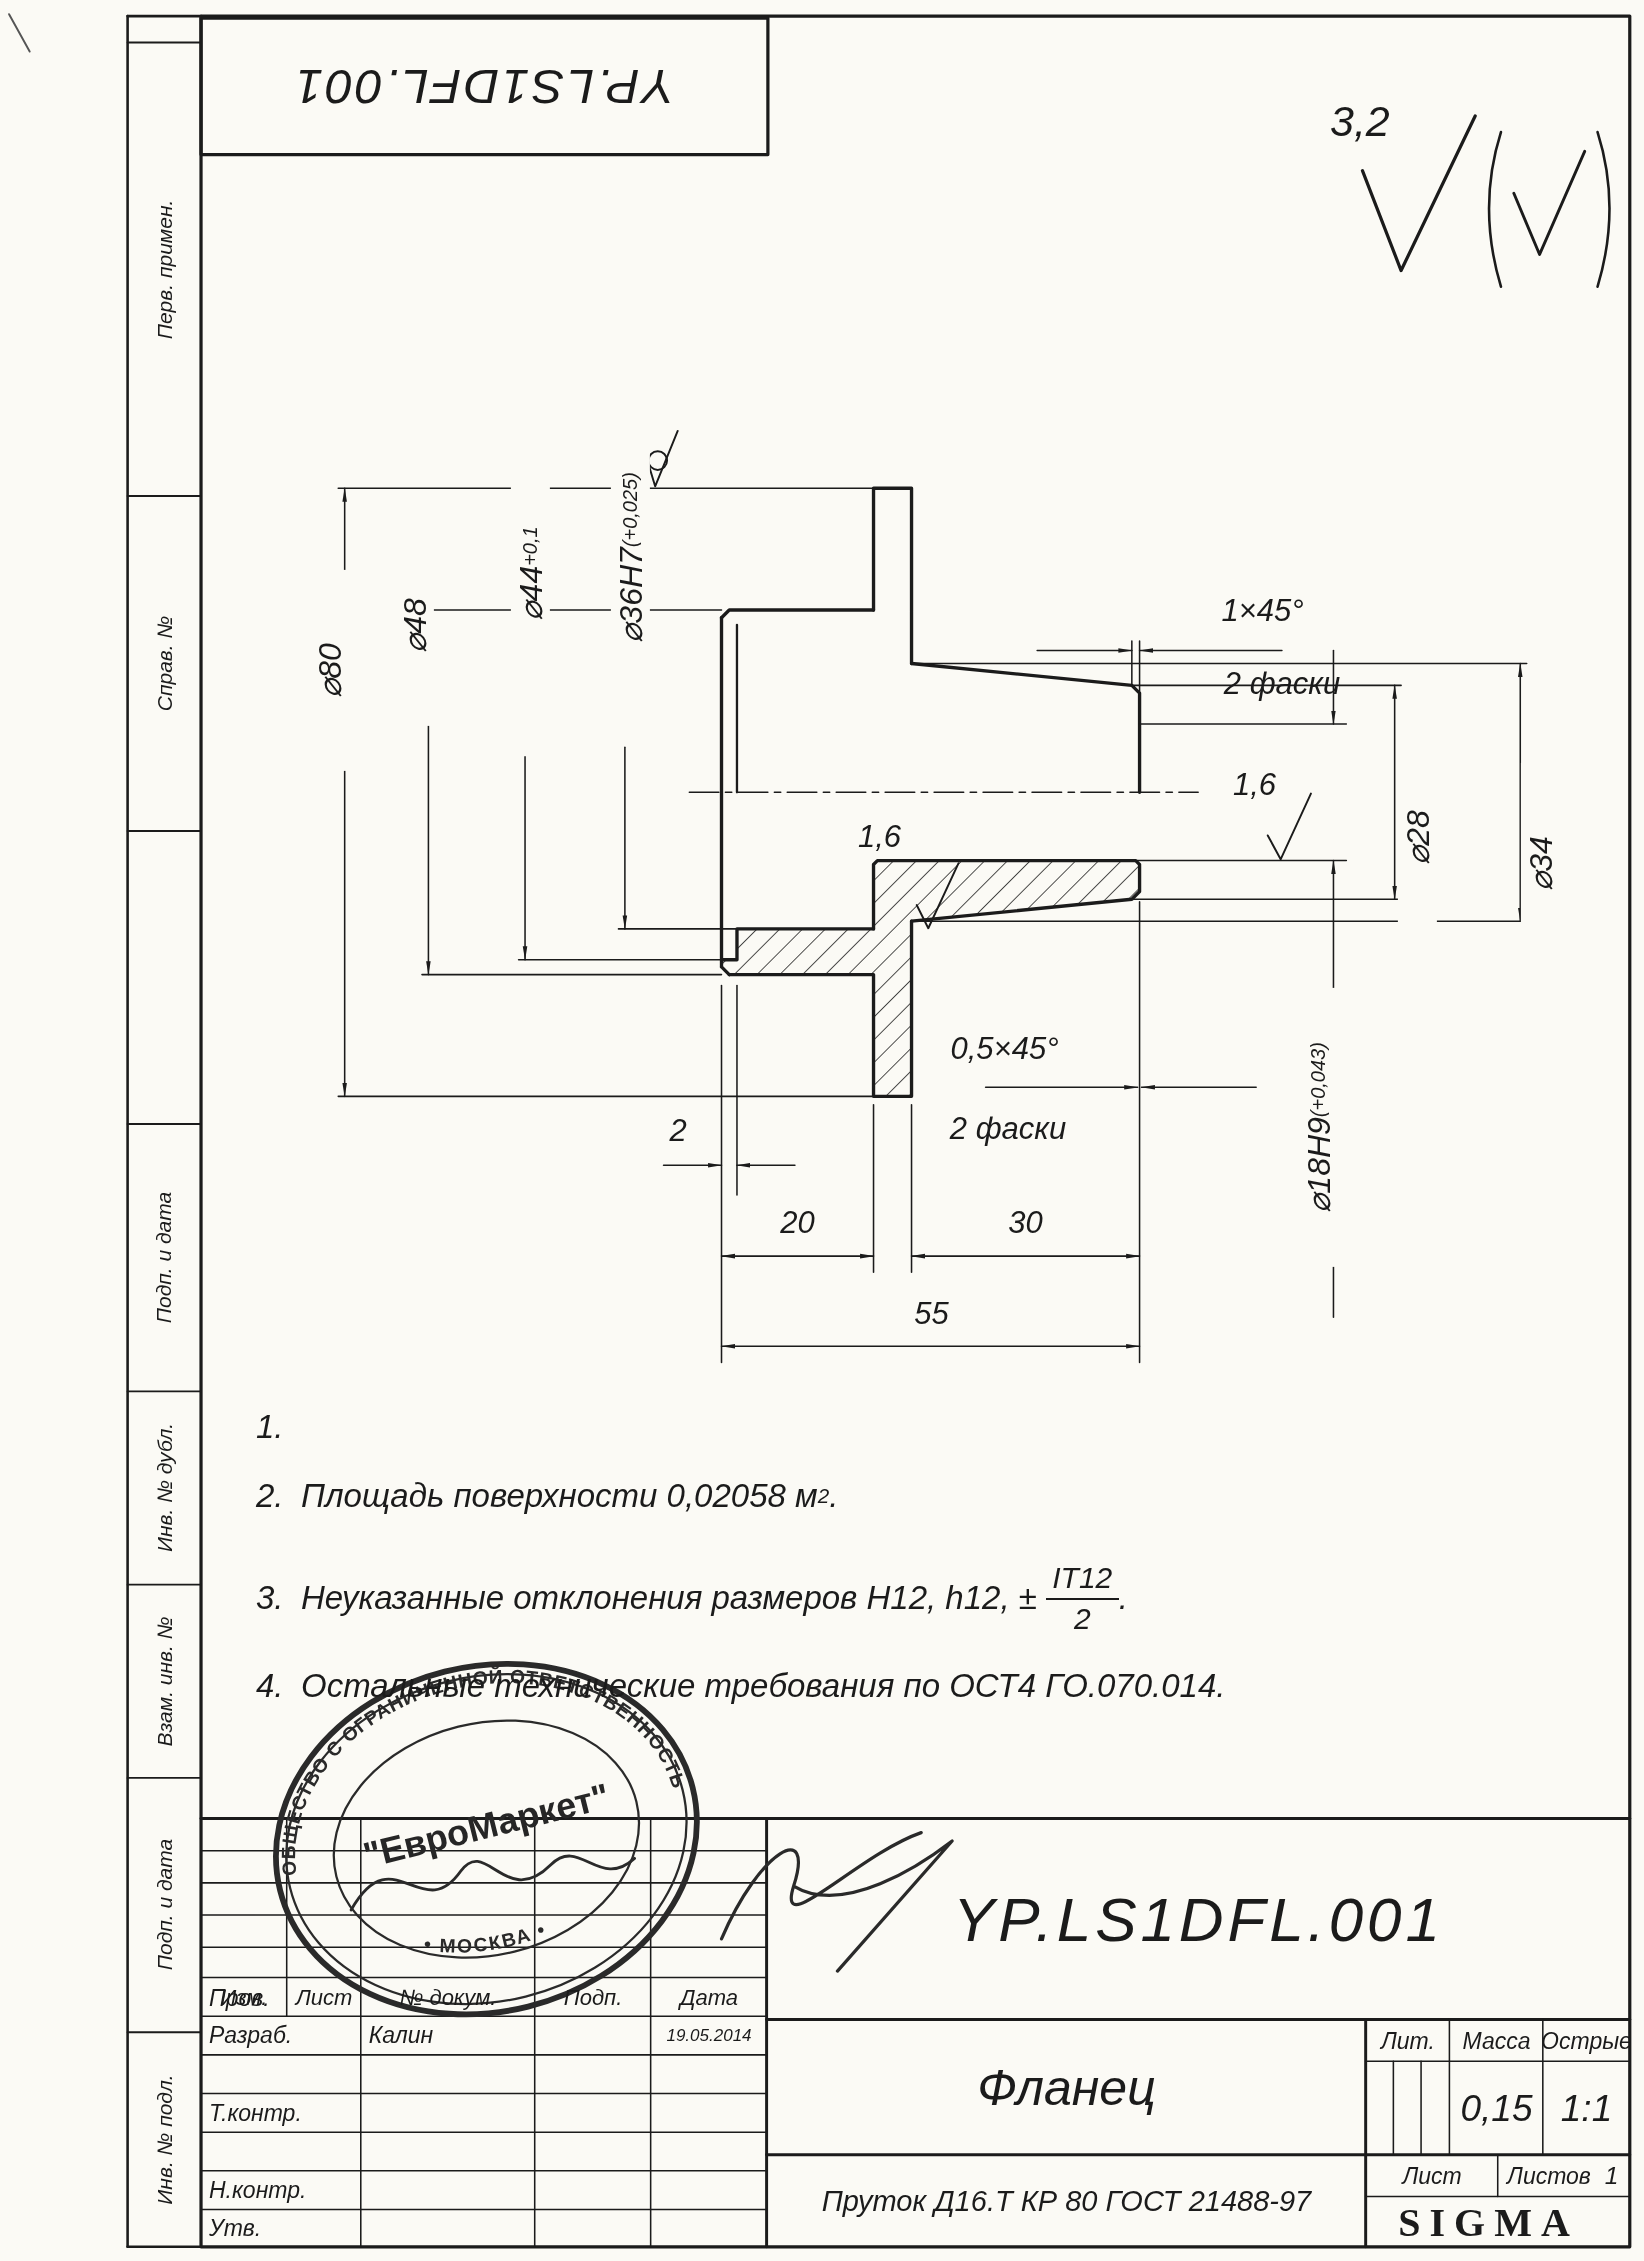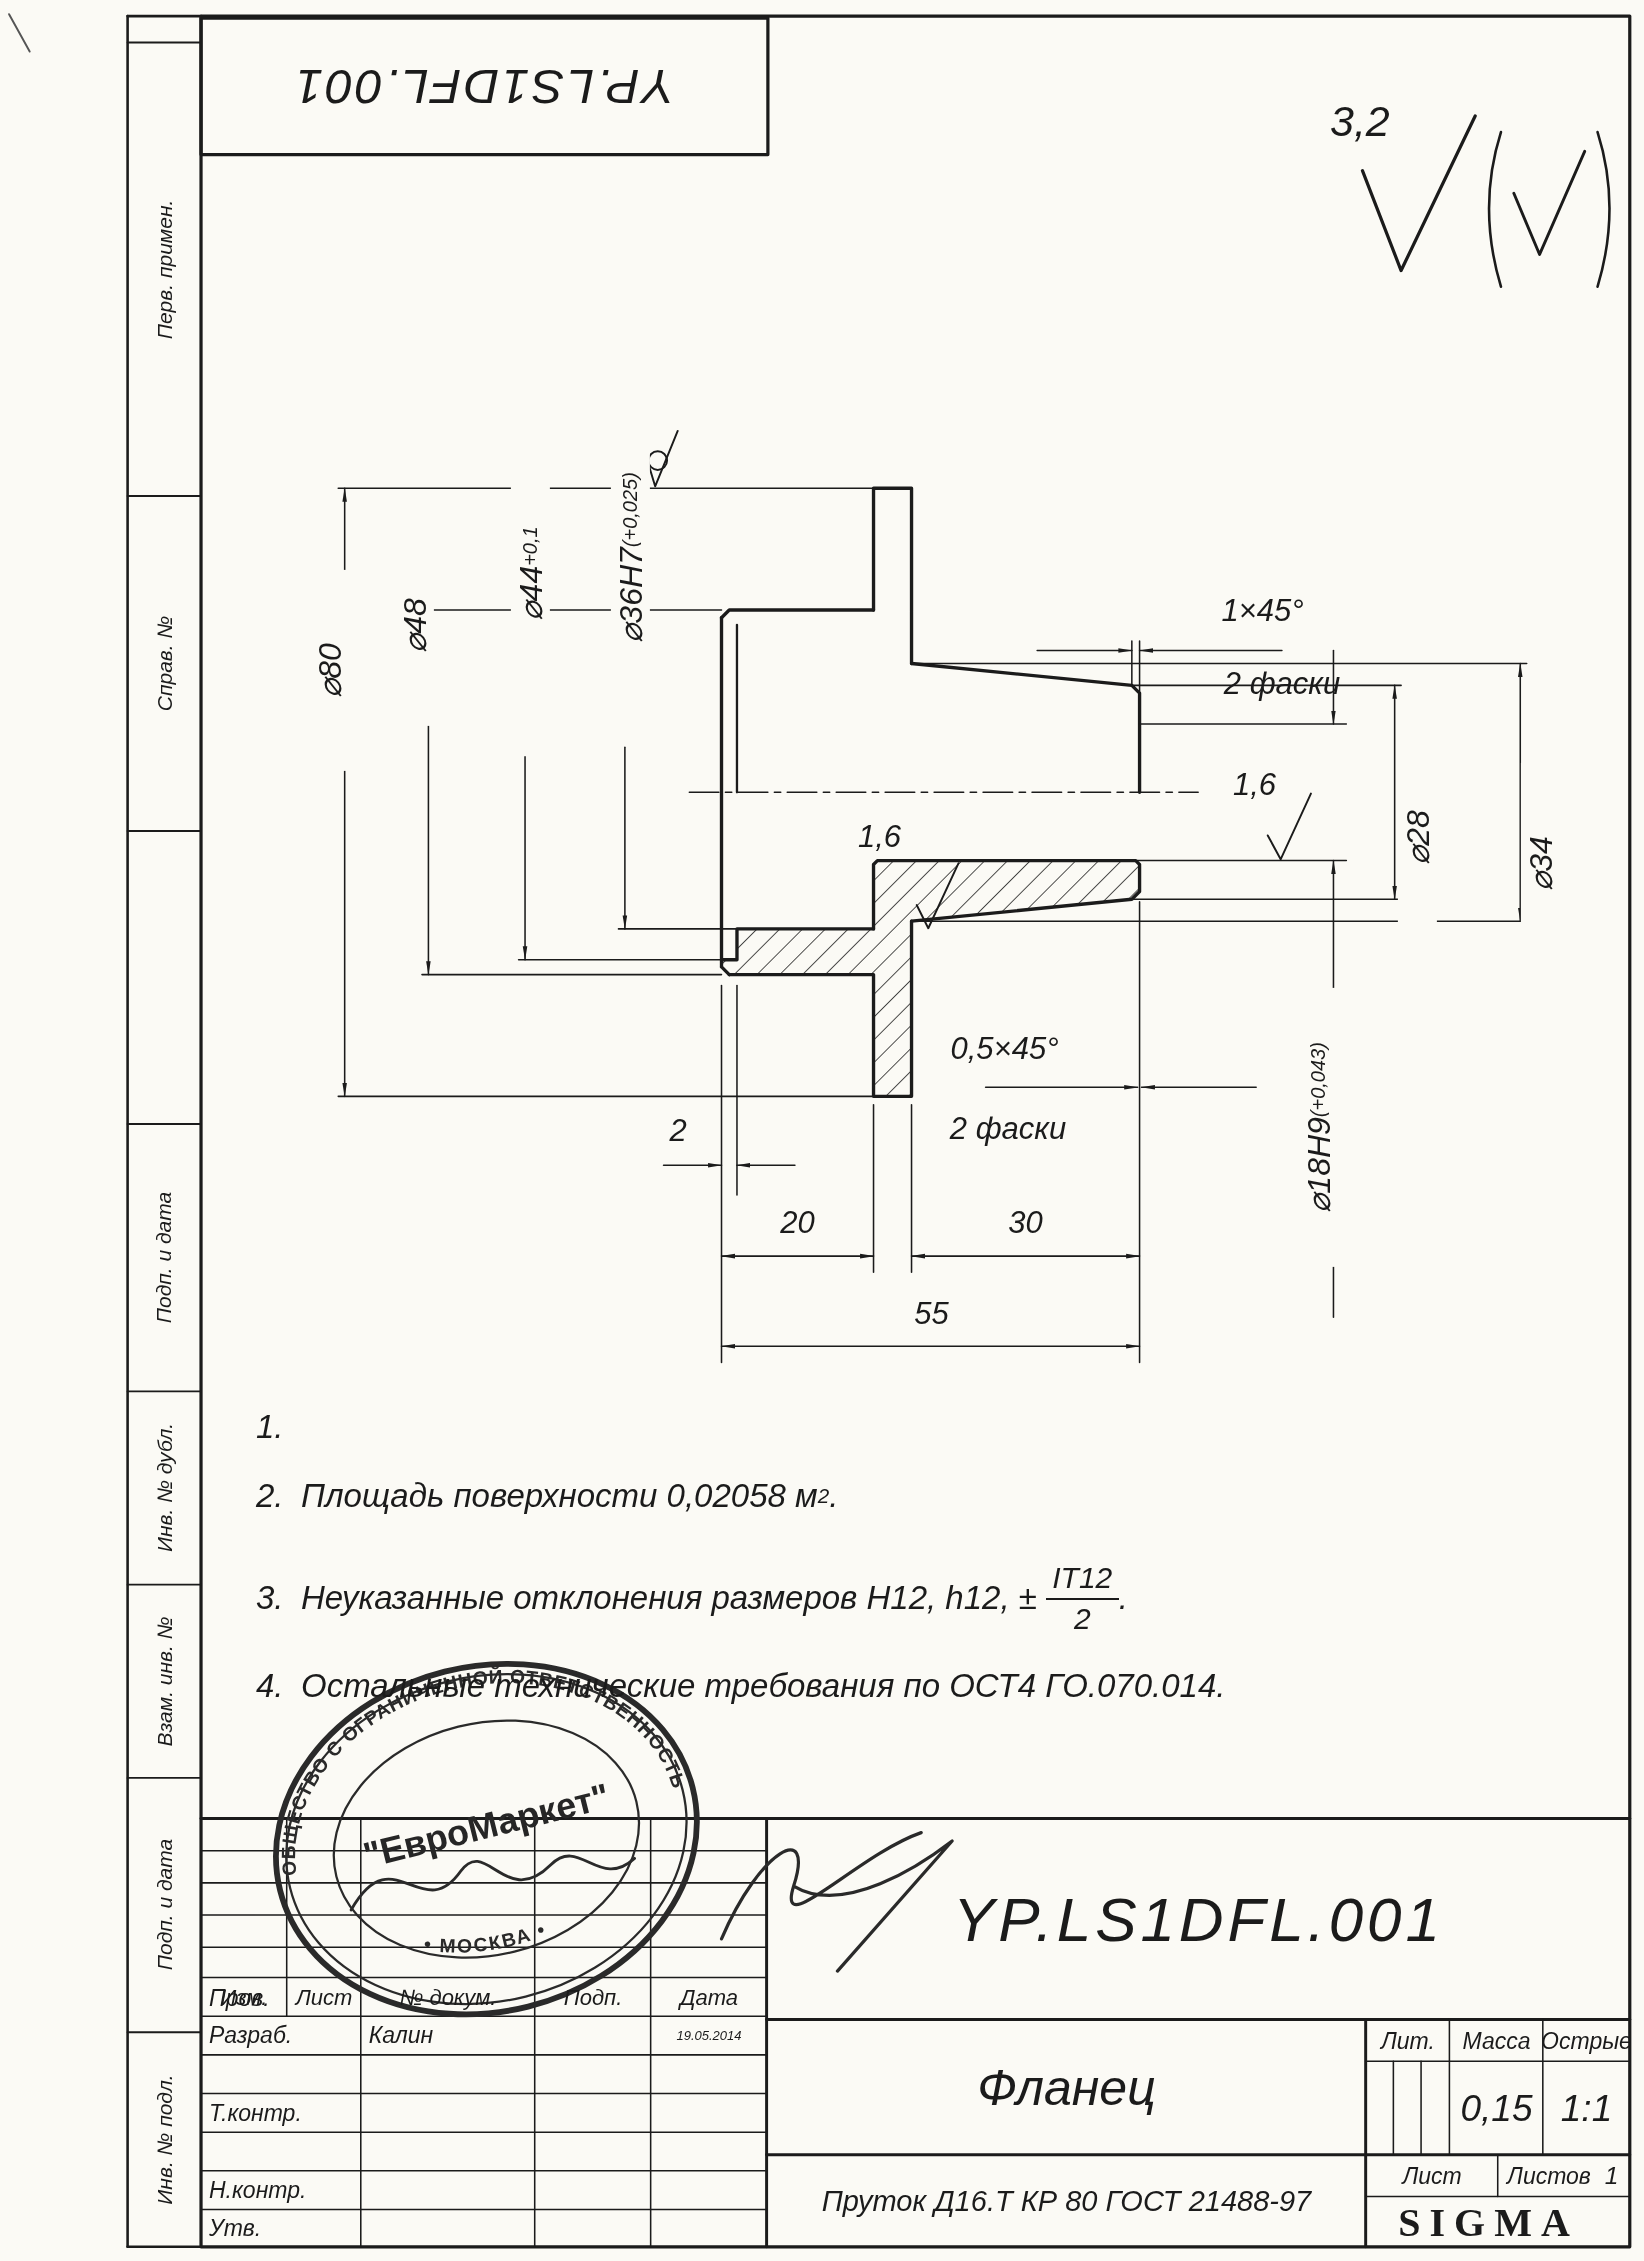--- a/index.html
+++ b/index.html
@@ -288,21 +288,21 @@
 <div class="tb" style="left:1594px;top:2155px;width:35px;height:42px;font-size:24.5px;">1</div>
 
 <div class="tb" style="left:201px;top:1978px;width:86px;height:39px;font-size:22px;">Изм.</div>
 <div class="tb" style="left:287px;top:1978px;width:74px;height:39px;font-size:22px;">Лист</div>
 <div class="tb" style="left:361px;top:1978px;width:174px;height:39px;font-size:22px;">№ докум.</div>
 <div class="tb" style="left:535px;top:1978px;width:116px;height:39px;font-size:22px;">Подп.</div>
 <div class="tb" style="left:651px;top:1978px;width:116px;height:39px;font-size:22px;">Дата</div>
 
 <div class="tb" style="left:209px;top:2016px;width:151px;height:39px;font-size:23px;justify-content:flex-start;">Разраб.</div>
 <div class="tb" style="left:361px;top:2016px;width:174px;height:39px;font-size:23px;justify-content:flex-start;padding-left:7.7px;">Калин</div>
-<div class="tb" style="left:651px;top:2016px;width:116px;height:39px;font-size:13px;">19.05.2014</div>
+<div class="tb" style="left:651px;top:2016px;width:116px;height:39px;font-size:17px;">19.05.2014</div>
 <div class="tb" style="left:209px;top:1982px;width:151px;height:32px;font-size:23px;justify-content:flex-start;">Пров.</div>
 <div class="tb" style="left:209px;top:2094px;width:151px;height:39px;font-size:23px;justify-content:flex-start;">Т.контр.</div>
 <div class="tb" style="left:209px;top:2171px;width:151px;height:39px;font-size:23px;justify-content:flex-start;">Н.контр.</div>
 <div class="tb" style="left:209px;top:2210px;width:151px;height:37px;font-size:23px;justify-content:flex-start;">Утв.</div>
 
 <div class="tb" id="stamp-center" style="left:293px;top:1797px;width:387px;height:58px;font-style:normal;">"ЕвроМаркет"</div>
 
 </div>
 
 

